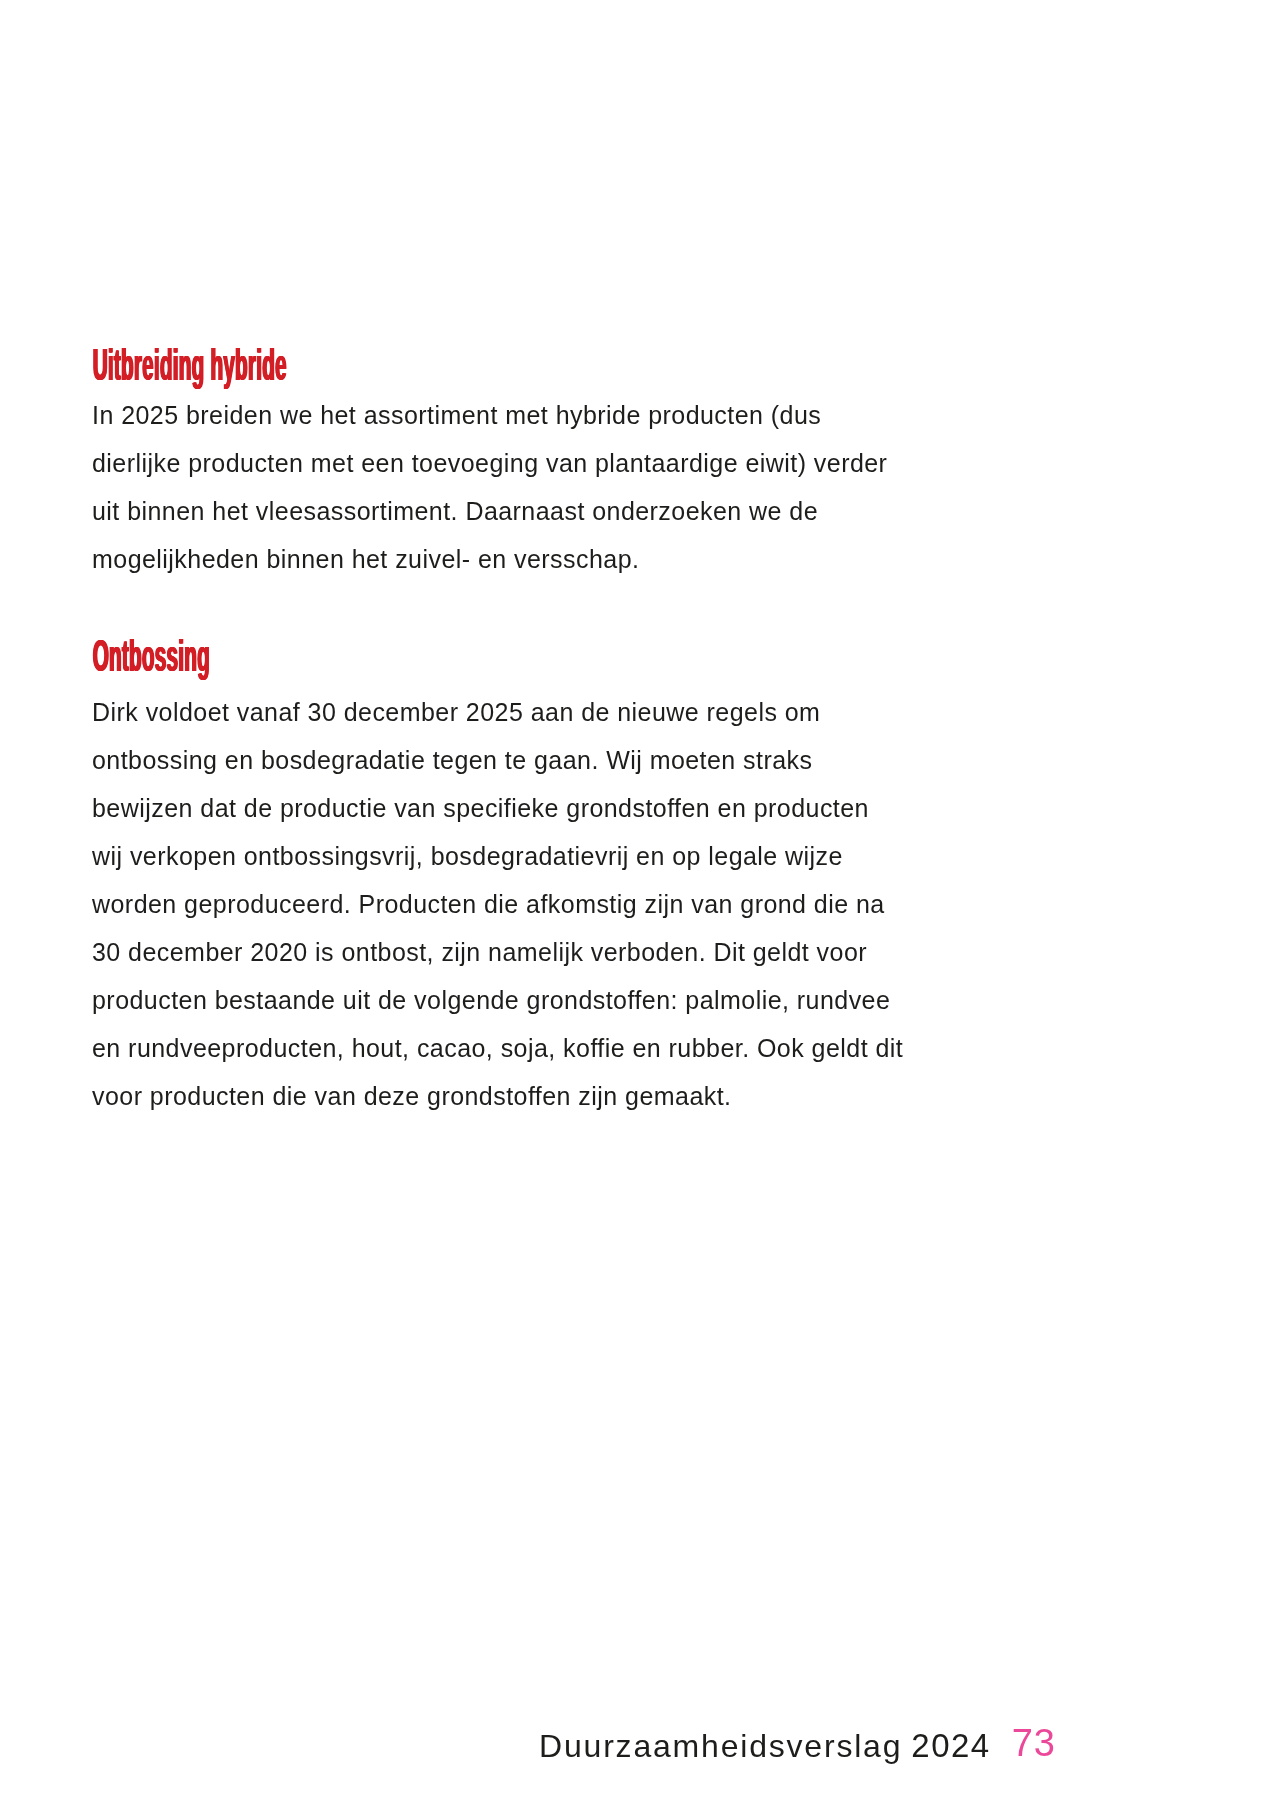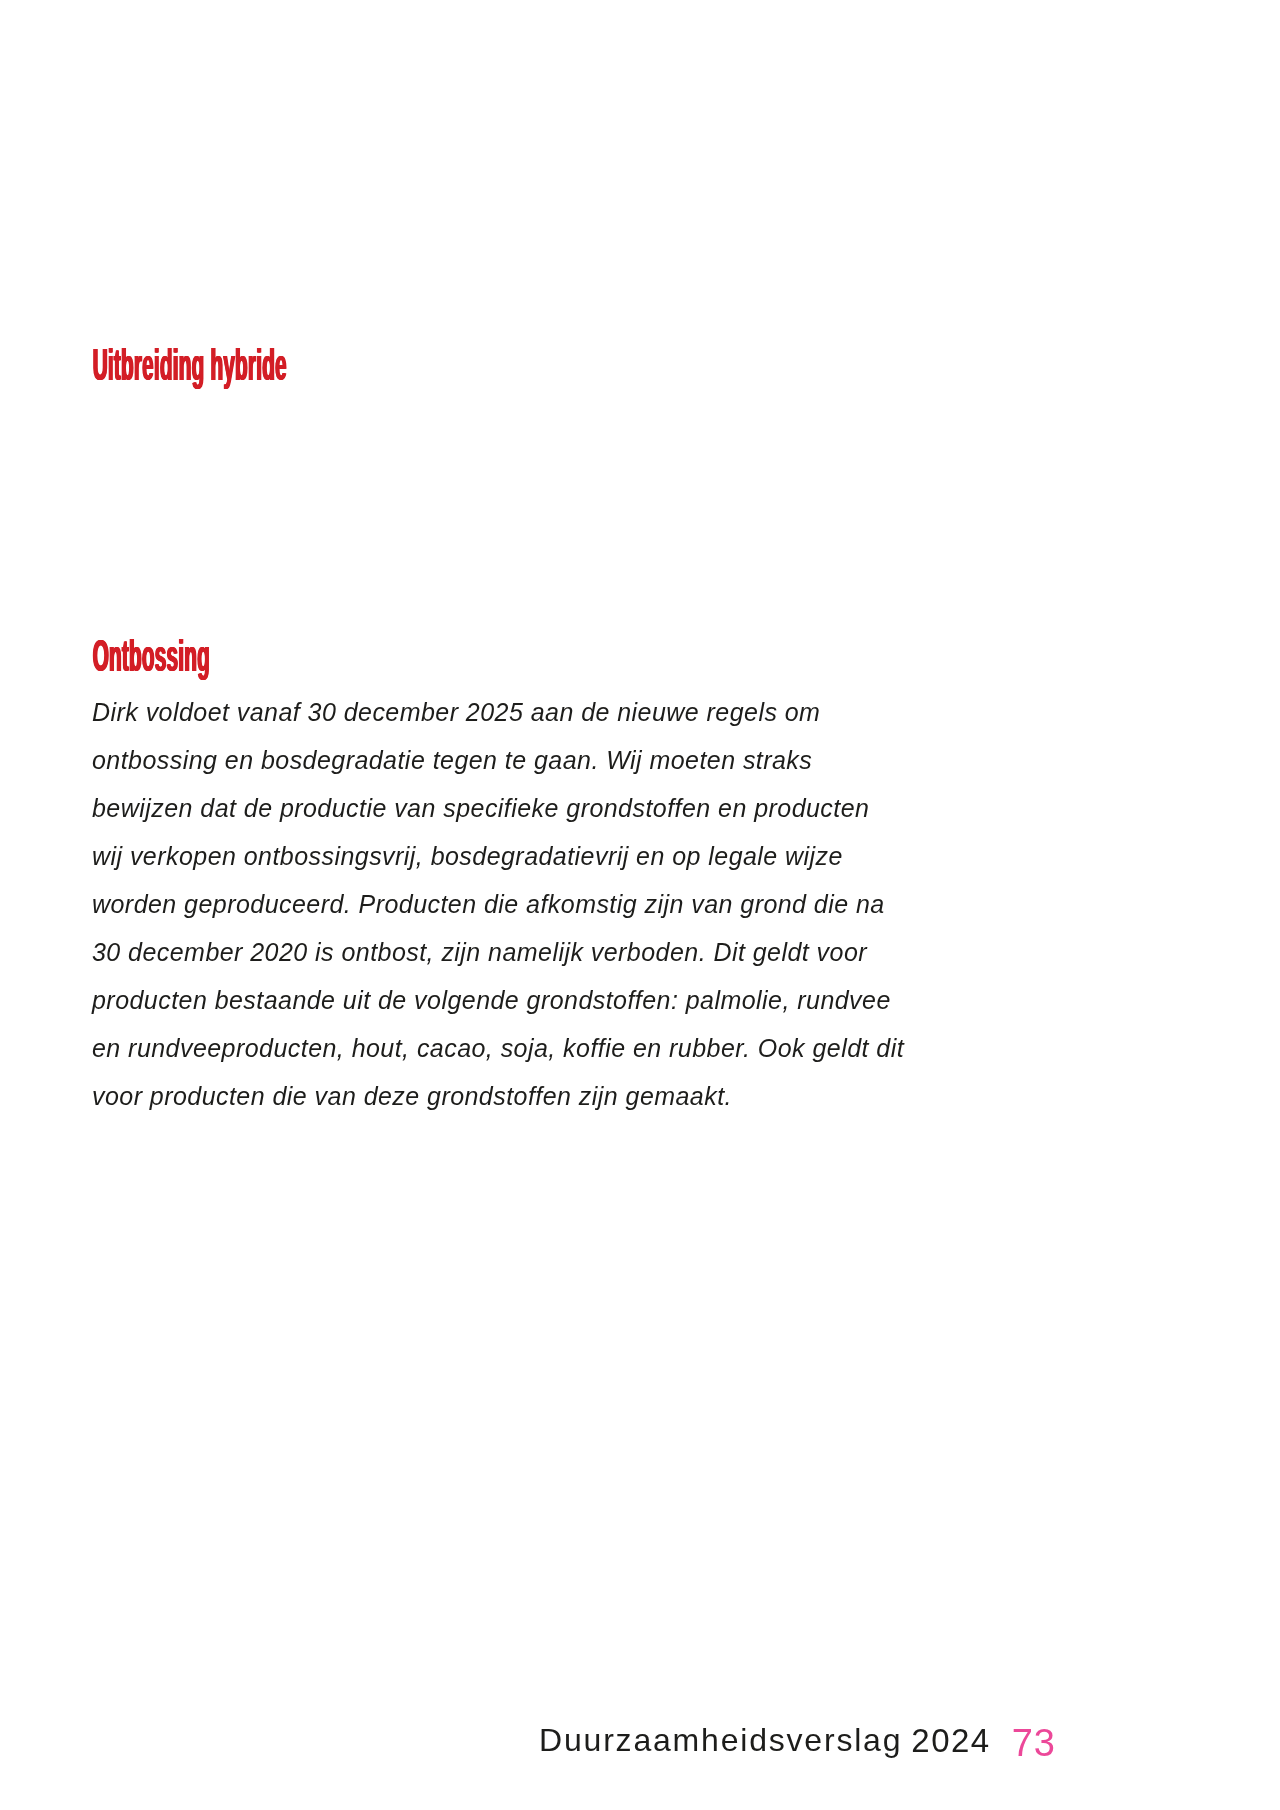--- a/index.html
+++ b/index.html
@@ -34,27 +34,27 @@
     position: absolute;
     left: 92px;
     width: 1050px;
     font-size: 25px;
     line-height: 48px;
     letter-spacing: 0.45px;
     color: #1d1d1b;
     white-space: pre-line;
   }
   .para-1 { top: 391px; }
-  .para-2 { top: 688px; font-style: italic; }
+  .para-2 { top: 688px; }
   .footer {
     position: absolute;
     top: 1722px;
     right: 102px;
     display: flex;
-    align-items: flex-start;
+    align-items: flex-end;
     white-space: nowrap;
   }
   .footer-title {
     font-size: 32px;
     font-weight: 400;
     letter-spacing: 1.8px;
     color: #1d1d1b;
   }
   .footer-year {
     font-size: 33px;
@@ -71,20 +71,24 @@
     color: #ec4899;
   }
 </style>
 </head>
 <body>
 
 <div class="page">
 
   <h2 class="section-heading heading-1">Uitbreiding hybride</h2>
 
+  <p class="para para-1">In 2025 breiden we het assortiment met hybride producten (dus
+dierlijke producten met een toevoeging van plantaardige eiwit) verder
+uit binnen het vleesassortiment. Daarnaast onderzoeken we de
+mogelijkheden binnen het zuivel- en versschap.</p>
 
   <h2 class="section-heading heading-2">Ontbossing</h2>
 
   <p class="para para-2">Dirk voldoet vanaf 30 december 2025 aan de nieuwe regels om
 ontbossing en bosdegradatie tegen te gaan. Wij moeten straks
 bewijzen dat de productie van specifieke grondstoffen en producten
 wij verkopen ontbossingsvrij, bosdegradatievrij en op legale wijze
 worden geproduceerd. Producten die afkomstig zijn van grond die na
 30 december 2020 is ontbost, zijn namelijk verboden. Dit geldt voor
 producten bestaande uit de volgende grondstoffen: palmolie, rundvee

